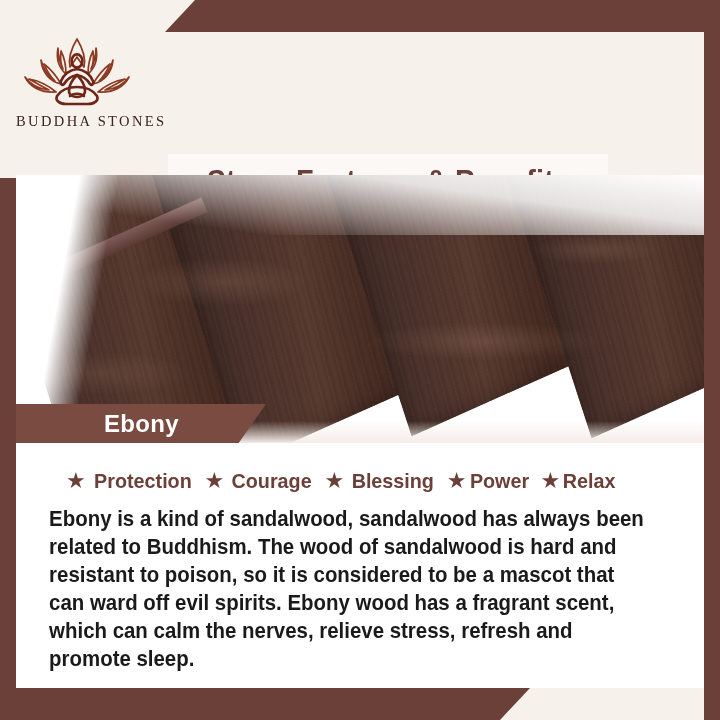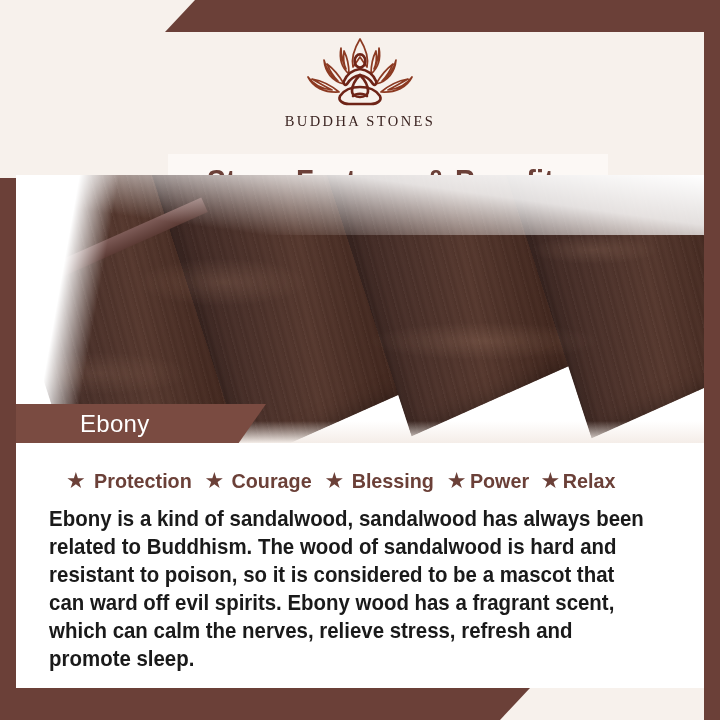--- a/index.html
+++ b/index.html
@@ -38,21 +38,21 @@
     clip-path: polygon(0 0, 530px 0, 500px 32px, 0 32px);
   }
 
   
   .header {
     position:absolute; left:16px; top:32px; width:688px; height:145px;
     background:#F7F1EC;
   }
   .logo-wrap {
     position:absolute; left:0; right:0; top:4px;
-    display:flex; flex-direction:column; align-items:center;
+    display:flex; flex-direction:column; 
   }
   .logo-mark { width:122px; height:74px; display:block; }
   .logo-text {
     font-family:"Liberation Serif", serif;
     font-size:14.5px; letter-spacing:2.4px;
     color:#3A2320; margin-top:3px; white-space:nowrap;
   }
 
   .title-band {
     position:absolute; left:152px; top:122px; width:440px; height:55px;
@@ -116,22 +116,22 @@
 
   
   .ebony-band {
     position:absolute; left:16px; top:404px; width:250px; height:40px;
     background:#7A4B41;
     clip-path: polygon(0 0, 250px 0, 222px 40px, 0 40px);
     display:flex; align-items:center;
   }
   .ebony-label {
     font-family:"Liberation Sans Narrow","Liberation Sans", sans-serif;
-    font-weight:normal; font-size:24px; color:#FFFFFF;
-    margin-left:64px; letter-spacing:0.3px;
+    font-weight:bold; font-size:24px; color:#FFFFFF;
+    margin-left:88px; letter-spacing:0.3px;
   }
 
   
   .body-card {
     position:absolute; left:16px; top:443px; width:688px; height:245px;
     background:#FFFFFF;
     padding:26px 12px 0 16px;
   }
   .features {
     display:flex; align-items:center; justify-content:flex-start;

